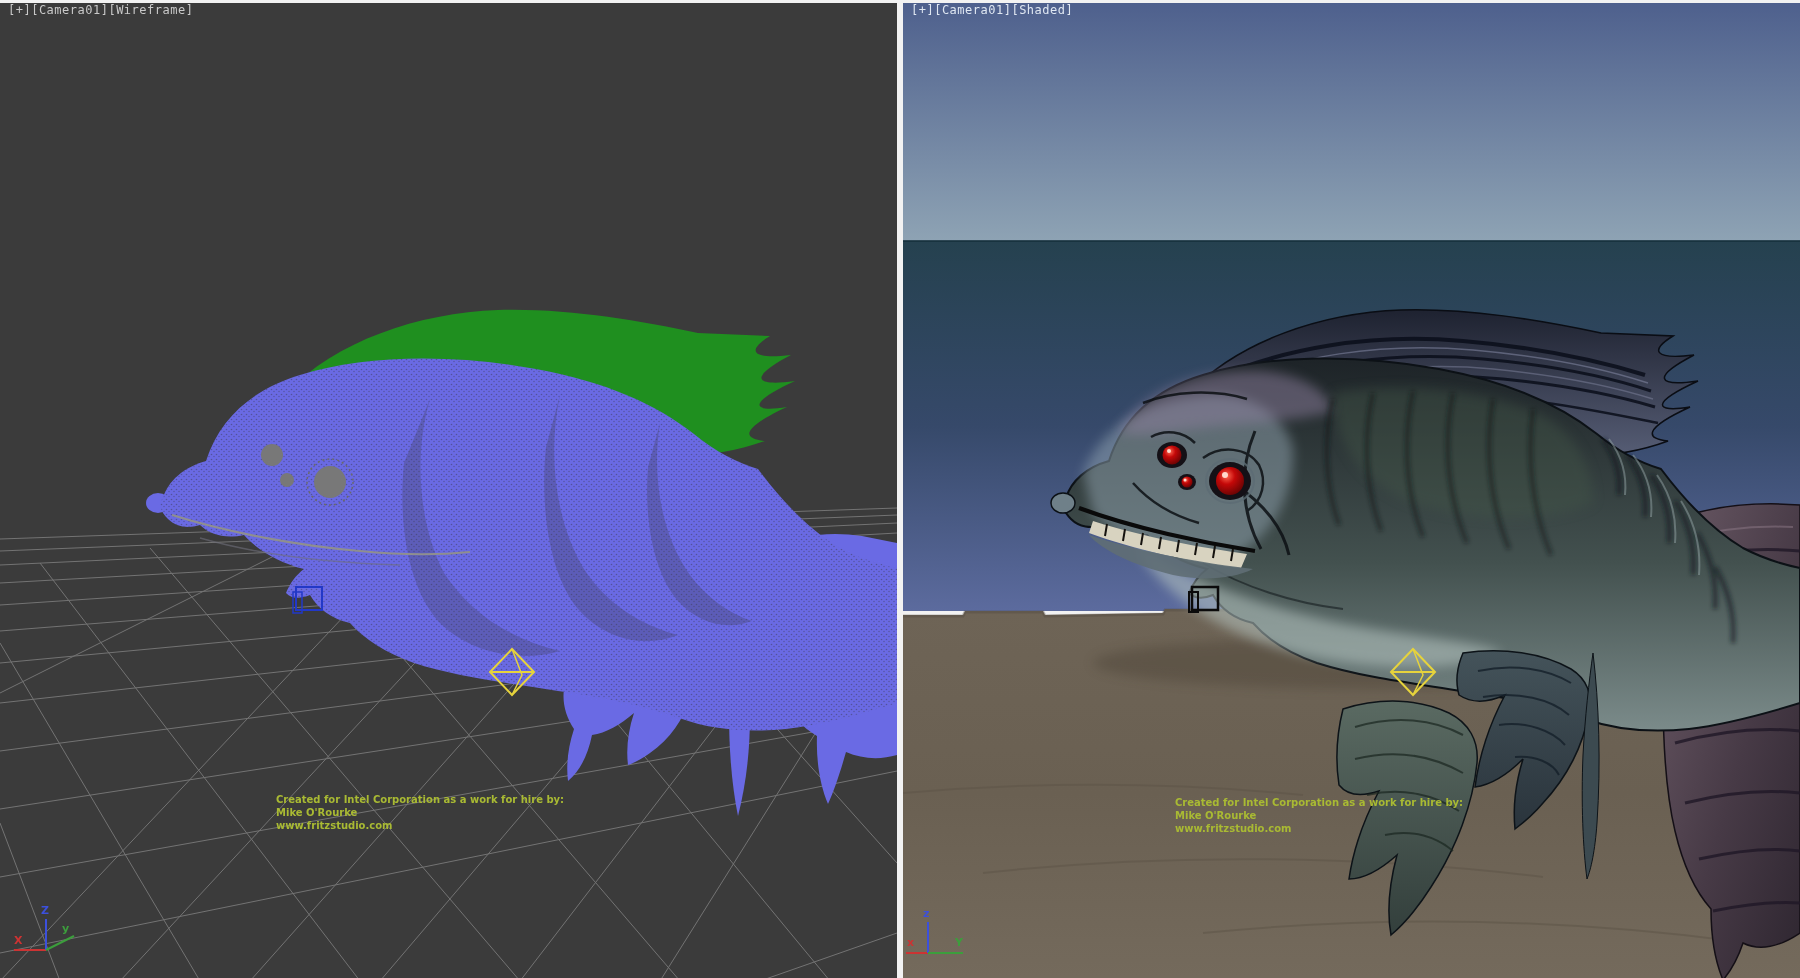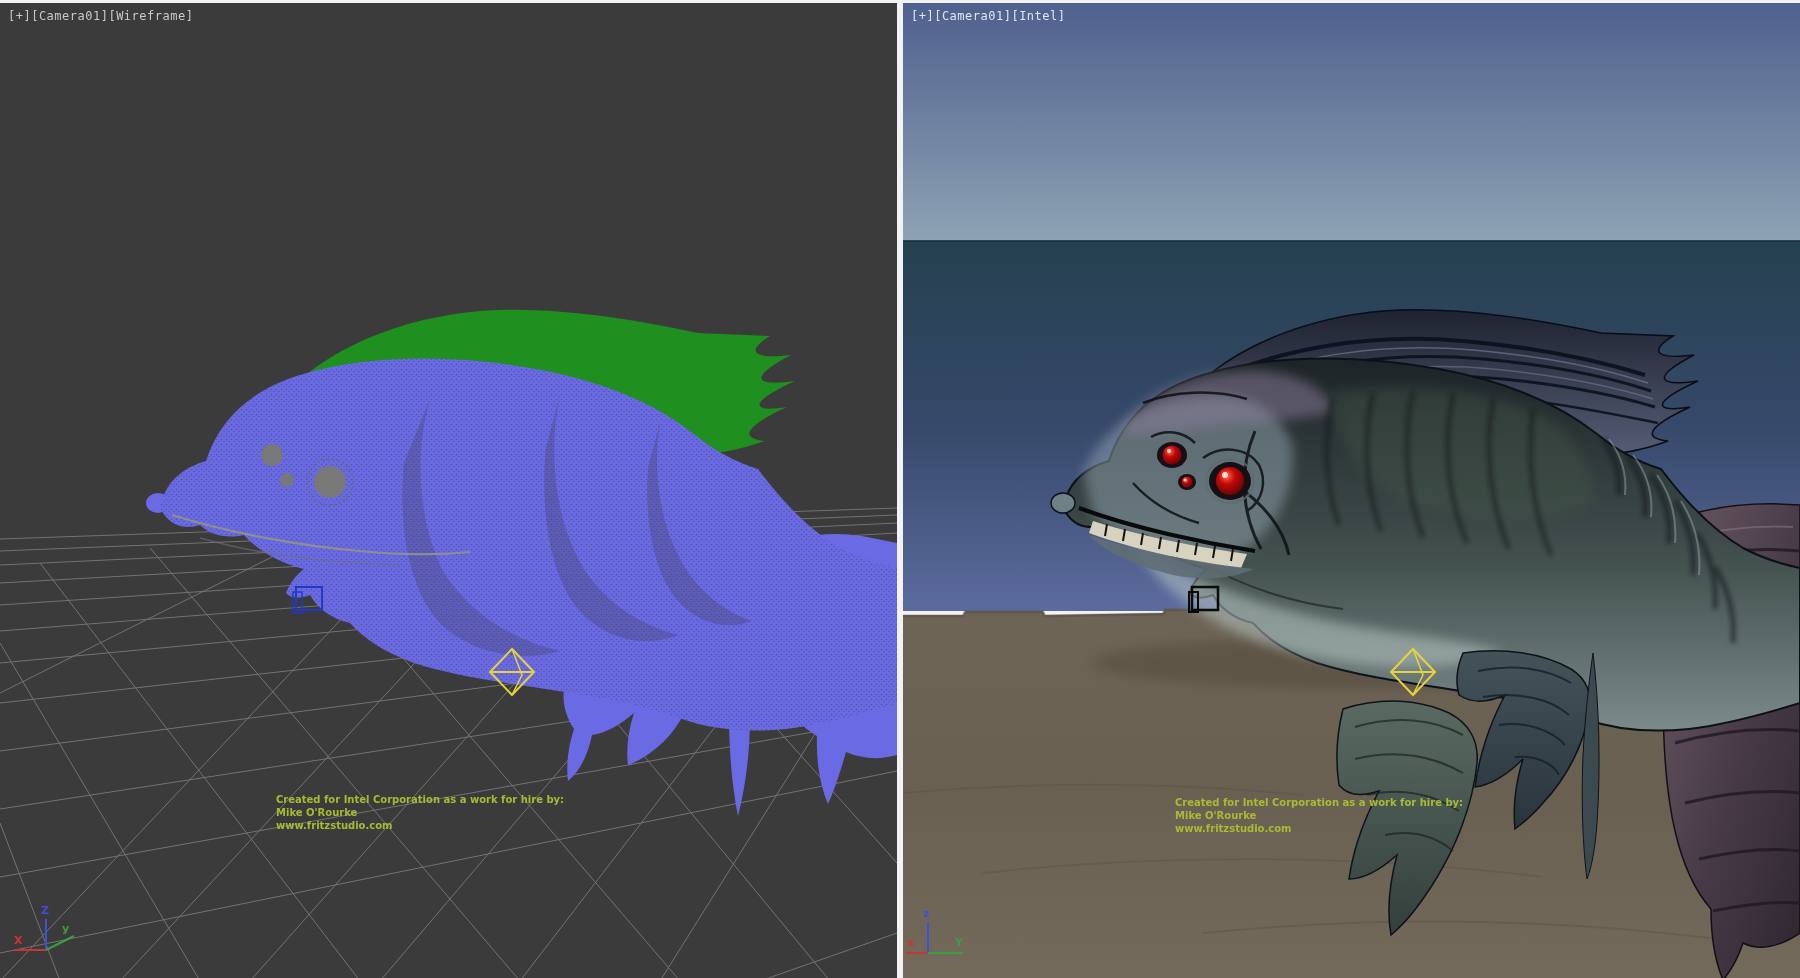--- a/index.html
+++ b/index.html
@@ -2,21 +2,21 @@
 <html style="--bg-dark: #3b3b3b; --grid-grey: #818181; --wireframe-blue: #6a6ae4; --fin-green: #1f8f1f; --gizmo-yellow: #e6d33c; --helper-blue: #2238c8; --helper-black: #0b0b0b; --watermark-green: #a9ba33; --eye-red: #c40808; --sky-top: #4e608d; --sky-horizon: #8ea3b4; --sea-dark: #25414f; --sea-light: #5c6b9e; --sand-brown: #6a6052; --label-left: #c9c9c9; --label-right: #dfe7f2; --axis-red: #cc3333; --axis-green: #3c9e3c; --axis-blue: #3c50dc;"><head>
 <meta charset="utf-8">
 <style>
   html,body{margin:0;padding:0;background:#fff;}
   .stage{position:relative;width:1800px;height:978px;background:#f2f2f2;overflow:hidden;
          font-family:"Liberation Sans",sans-serif;}
   .vp{position:absolute;top:3px;height:975px;width:897px;overflow:hidden;}
   .vp.left{left:0;}
   .vp.right{left:903px;}
   .scene{position:absolute;left:0;top:0;}
-  .vp-label{position:absolute;left:8px;top:6px;font:12px "DejaVu Sans Mono",monospace;
+  .vp-label{position:absolute;left:8px;top:0;font:12px "DejaVu Sans Mono",monospace;
             letter-spacing:.5px;cursor:pointer;user-select:none;}
   .vp.left  .vp-label{color:var(--label-left);}
   .vp.right .vp-label{color:var(--label-right);}
   .watermark{position:absolute;font:bold 10px/13px "DejaVu Sans",sans-serif;
              color:var(--watermark-green);white-space:nowrap;}
   .vp.left  .watermark{left:276px;top:790px;}
   .vp.right .watermark{left:272px;top:793px;}
   .axis-label{font:bold 11px "DejaVu Sans",sans-serif;}
   svg text{user-select:none;}
 </style>
@@ -343,21 +343,21 @@
       <g>
         <line x1="3" y1="950" x2="25" y2="950" stroke="var(--axis-red)" stroke-width="2"></line>
         <line x1="25" y1="919" x2="25" y2="950" stroke="var(--axis-blue)" stroke-width="2"></line>
         <line x1="25" y1="950" x2="60" y2="950" stroke="var(--axis-green)" stroke-width="2"></line>
         <text class="axis-label" x="4" y="943" fill="var(--axis-red)">x</text>
         <text class="axis-label" x="20" y="914" fill="var(--axis-blue)">z</text>
         <text class="axis-label" x="52" y="943" fill="var(--axis-green)">Y</text>
       </g>
     </svg>
 
-    <div class="vp-label">[+][Camera01][Intel]</div>
+    <div class="vp-label">[+][Camera01][Shaded]</div>
     <div class="watermark">
       <div>Created for Intel Corporation as a work for hire by:</div>
       <div>Mike O'Rourke</div>
       <div>www.fritzstudio.com</div>
     </div>
   </div>
 
 </div>
 
 </body></html>

